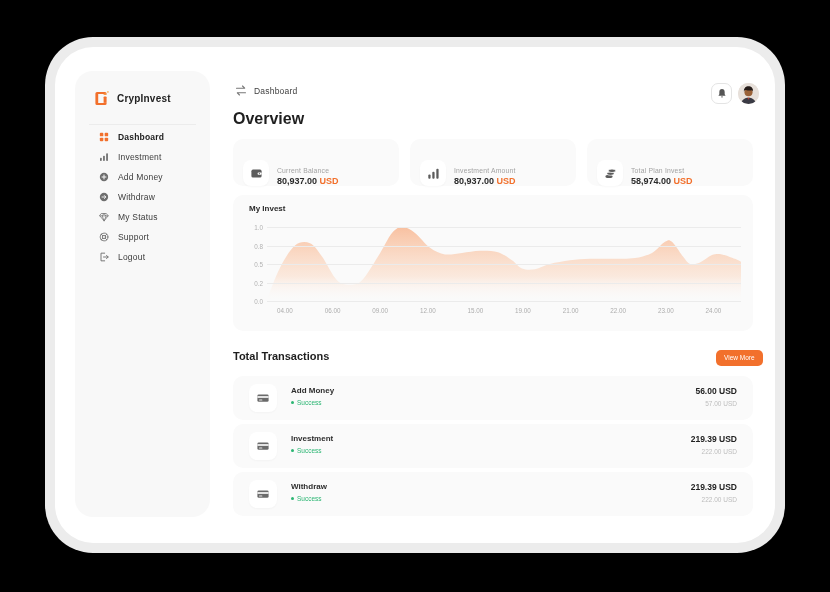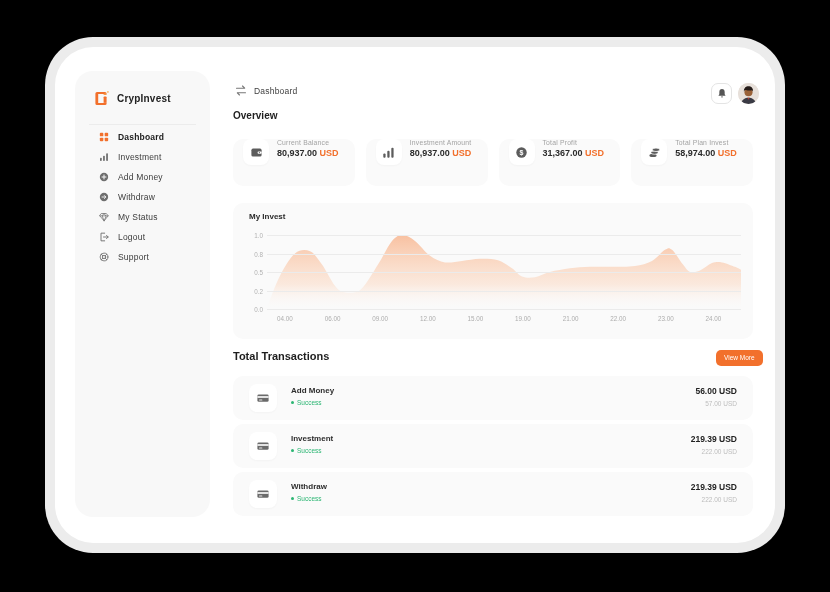--- a/index.html
+++ b/index.html
@@ -33,35 +33,35 @@
   .hdr-swap{position:absolute;left:180px;top:38px;width:12px;height:11px;color:#777;cursor:pointer;}
   .hdr-swap svg{width:12px;height:11px;display:block;}
   .hdr-title{position:absolute;left:199px;top:39px;font-size:8.5px;color:#3F3F3F;letter-spacing:.2px;}
   .bell-btn{position:absolute;left:656px;top:36px;width:21px;height:21px;border:1px solid #E4E4E4;
     border-radius:7px;background:#fff;display:flex;align-items:center;justify-content:center;cursor:pointer;}
   .bell-btn svg{width:10px;height:11px;display:block;color:#555;}
   .avatar{position:absolute;left:683px;top:36px;width:21px;height:21px;border-radius:50%;
     overflow:hidden;background:#E9E2DC;cursor:pointer;}
   .avatar svg{width:21px;height:21px;display:block;}
 
-  .overview-title{position:absolute;left:178px;top:63px;font-size:10px;font-weight:800;color:#1F1F1F;}
+  .overview-title{position:absolute;left:178px;top:63px;font-size:16px;font-weight:800;color:#1F1F1F;}
 
   
   .cards{position:absolute;left:178px;top:92px;width:520px;height:47px;display:flex;gap:11px;}
-  .card{flex:1;background:var(--panel);border-radius:10px;position:relative;display:flex;align-items:flex-start;}
+  .card{flex:1;background:var(--panel);border-radius:10px;position:relative;display:flex;align-items:flex-end;}
   .card-icon{width:26px;height:26px;background:#fff;border-radius:8px;margin-left:10px;
     display:flex;align-items:center;justify-content:center;color:#5C5C5C;box-shadow:0 1px 2px rgba(0,0,0,.03);}
   .card-icon svg{width:13px;height:13px;display:block;}
   .card-text{margin-left:8px;display:flex;flex-direction:column;gap:2px;}
   .card-label{font-size:6.8px;color:#A3A3A3;letter-spacing:.2px;}
   .card-value{font-size:9px;font-weight:800;color:var(--dark);}
   .card-cur{color:var(--accent);}
 
   
-  .chart-panel{position:absolute;left:178px;top:156px;width:520px;height:136px;
+  .chart-panel{position:absolute;left:178px;top:148px;width:520px;height:136px;
     background:var(--panel);border-radius:10px;overflow:hidden;}
   .chart-title{position:absolute;left:16px;top:9px;font-size:8px;font-weight:800;color:#2A2A2A;}
   .gridline{position:absolute;left:34px;width:474px;height:1px;background:#EBEBEB;}
   .ylab{position:absolute;left:6px;width:24px;text-align:right;font-size:6.3px;color:#B2B2B2;transform:translateY(-50%);}
   .xlab{position:absolute;top:112px;width:34px;margin-left:-17px;text-align:center;font-size:6.3px;color:#ADADAD;}
   .chart-svg{position:absolute;left:34px;top:28px;width:474px;height:80px;}
 
   
   .tx-title{position:absolute;left:178px;top:303px;font-size:11px;font-weight:800;color:#1E1E1E;}
   .view-more{position:absolute;left:661px;top:303px;height:16px;padding:0 8px;border:none;border-radius:5px;
@@ -149,36 +149,36 @@
                 <svg viewBox="0 0 12 12">
                   <path d="M3.2 1.8 H8.8 L11 4.6 L6 10.6 L1 4.6 Z M1 4.6 H11 M6 10.6 L3.8 4.6 L6 1.8 L8.2 4.6 Z" stroke="currentColor" fill="none" stroke-linecap="round" stroke-linejoin="round" stroke-width="0.9"></path>
                 </svg>
               </span>
     <span class="s-label">My Status</span>
   </div>
 
   <div class="side-item">
     <span class="s-icon">
                 <svg viewBox="0 0 12 12">
-                  <path d="M6.8 1.4 H2.4 V10.6 H6.8" stroke="currentColor" fill="none" stroke-linecap="round" stroke-linejoin="round" stroke-width="1.1"></path>
-                  <path d="M5.4 6 H11 M9 4 L11 6 L9 8" stroke="currentColor" fill="none" stroke-linecap="round" stroke-linejoin="round" stroke-width="1.1"></path>
-                </svg>
-              </span>
-    <span class="s-label">Logout</span>
-  </div>
-
-  <div class="side-item">
-    <span class="s-icon">
-                <svg viewBox="0 0 12 12">
                   <circle cx="6" cy="6" r="4.7" stroke="currentColor" fill="none" stroke-linecap="round" stroke-linejoin="round" stroke-width="1"></circle>
                   <circle cx="6" cy="6" r="2" stroke="currentColor" fill="none" stroke-linecap="round" stroke-linejoin="round" stroke-width="1"></circle>
                   <path d="M2.7 2.7 L4.6 4.6 M9.3 2.7 L7.4 4.6 M2.7 9.3 L4.6 7.4 M9.3 9.3 L7.4 7.4" stroke="currentColor" fill="none" stroke-linecap="round" stroke-linejoin="round" stroke-width="1"></path>
                 </svg>
               </span>
     <span class="s-label">Support</span>
+  </div>
+
+  <div class="side-item">
+    <span class="s-icon">
+                <svg viewBox="0 0 12 12">
+                  <path d="M6.8 1.4 H2.4 V10.6 H6.8" stroke="currentColor" fill="none" stroke-linecap="round" stroke-linejoin="round" stroke-width="1.1"></path>
+                  <path d="M5.4 6 H11 M9 4 L11 6 L9 8" stroke="currentColor" fill="none" stroke-linecap="round" stroke-linejoin="round" stroke-width="1.1"></path>
+                </svg>
+              </span>
+    <span class="s-label">Logout</span>
   </div>
 </div>
       </div>
 
       <span class="hdr-swap">
         <svg viewBox="0 0 12 11" fill="none" stroke="currentColor" stroke-width="1.1" stroke-linecap="round" stroke-linejoin="round">
           <path d="M1.5 3.2 h8 M7.5 1 l2.2 2.2"></path>
             <path d="M10.5 7.8 h-8 M4.5 10 l-2.2 -2.2"></path>
         </svg>
       </span>
@@ -224,32 +224,20 @@
                 <rect x="4.9" y="4.4" width="2.1" height="6.4" rx="0.9" fill="currentColor"></rect>
                 <rect x="8.6" y="1.6" width="2.1" height="9.2" rx="0.9" fill="currentColor"></rect>
               </svg>
             </span>
     <span class="card-text">
       <span class="card-label">Investment Amount</span>
       <span class="card-value"><span class="val">80,937.00</span> <span class="card-cur">USD</span></span>
     </span>
   </div>
 
-  <div class="card">
-    <span class="card-icon">
-              <svg viewBox="0 0 13 13">
-                <circle cx="6.5" cy="6.5" r="5.2" fill="currentColor"></circle>
-                <text x="6.5" y="9" text-anchor="middle" font-size="7" font-weight="bold" fill="#fff" font-family="Liberation Sans, sans-serif">$</text>
-              </svg>
-            </span>
-    <span class="card-text">
-      <span class="card-label">Total Profit</span>
-      <span class="card-value"><span class="val">31,367.00</span> <span class="card-cur">USD</span></span>
-    </span>
-  </div>
 
   <div class="card">
     <span class="card-icon">
               <svg viewBox="0 0 13 13">
                 <ellipse cx="5" cy="9.4" rx="3.6" ry="1.7" fill="currentColor"></ellipse>
                 <ellipse cx="6.5" cy="6.6" rx="3.6" ry="1.7" fill="currentColor" stroke="#fff" stroke-width="0.7"></ellipse>
                 <ellipse cx="8" cy="3.8" rx="3.6" ry="1.7" fill="currentColor" stroke="#fff" stroke-width="0.7"></ellipse>
               </svg>
             </span>
     <span class="card-text">

